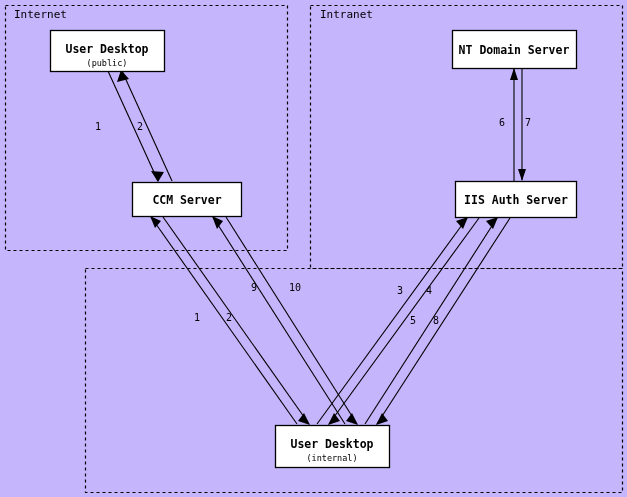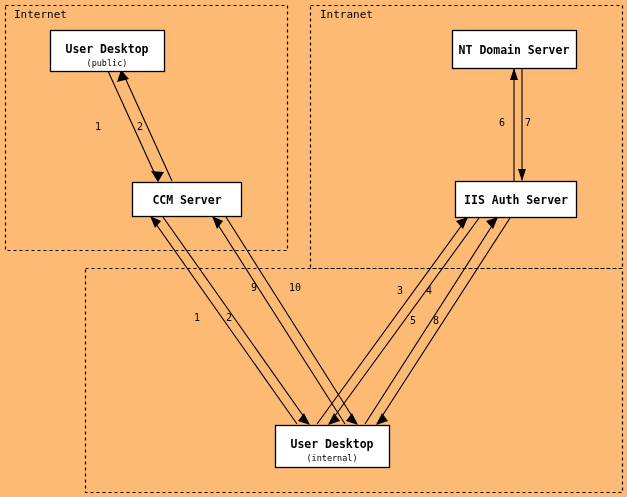--- a/index.html
+++ b/index.html
@@ -4,21 +4,21 @@
 <style>
   html, body {
     margin: 0;
     padding: 0;
     background: #ffffff;
   }
   #diagram-root {
     position: relative;
     width: 627px;
     height: 497px;
-    background: #fdba74;
+    background: #c4b5fd;
     font-family: "DejaVu Sans Mono", monospace;
   }
   svg#diagram-svg {
     display: block;
     width: 627px;
     height: 497px;
   }
   .zone-rect {
     fill: none;
     stroke: #000000;

